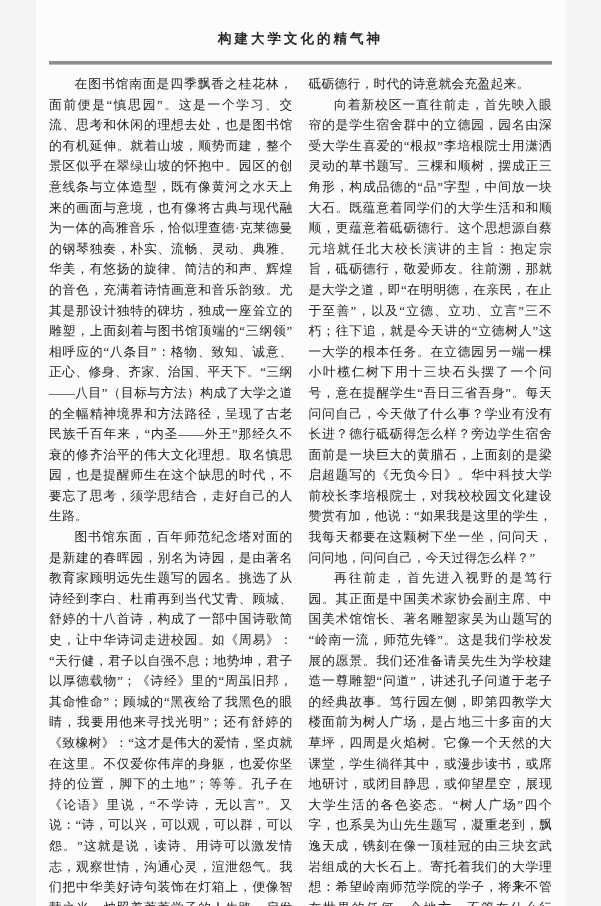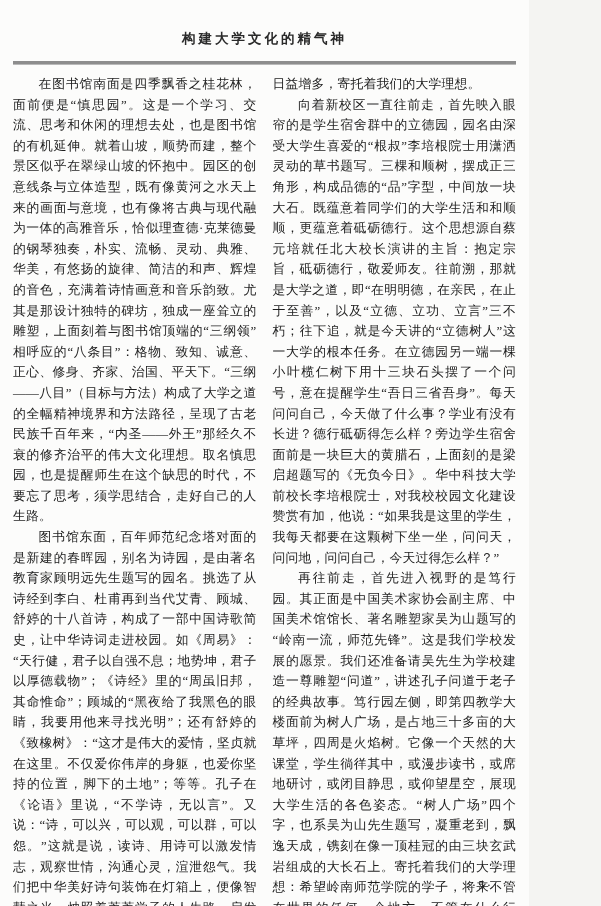--- a/index.html
+++ b/index.html
@@ -8,20 +8,21 @@
     background:#f4f4f2;
     font-family:"Liberation Serif","DejaVu Serif",serif;
   }
   .page{
     position:relative;
     width:529px;height:906px;
     background:#fcfcfb;
     color:#1d1d1d;
     overflow:hidden;
     box-sizing:border-box;
+    margin-left:36px;
   }
   .running-header{
     text-align:center;
     padding-top:30px;
     font-size:13.5px;
     font-weight:600;
     letter-spacing:3px;
     color:#2a2a2a;
   }
   .header-rule{
@@ -60,20 +61,20 @@
 <div class="page">
   <div class="running-header">构建大学文化的精气神</div>
   <div class="header-rule"></div>
 
   <div class="columns">
     <div class="col">
         <p class="para indent">在图书馆南面是四季飘香之桂花林，面前便是“慎思园”。这是一个学习、交流、思考和休闲的理想去处，也是图书馆的有机延伸。就着山坡，顺势而建，整个景区似乎在翠绿山坡的怀抱中。园区的创意线条与立体造型，既有像黄河之水天上来的画面与意境，也有像将古典与现代融为一体的高雅音乐，恰似理查德·克莱德曼的钢琴独奏，朴实、流畅、灵动、典雅、华美，有悠扬的旋律、简洁的和声、辉煌的音色，充满着诗情画意和音乐韵致。尤其是那设计独特的碑坊，独成一座耸立的雕塑，上面刻着与图书馆顶端的“三纲领”相呼应的“八条目”：格物、致知、诚意、正心、修身、齐家、治国、平天下。“三纲——八目”（目标与方法）构成了大学之道的全幅精神境界和方法路径，呈现了古老民族千百年来，“内圣——外王”那经久不衰的修齐治平的伟大文化理想。取名慎思园，也是提醒师生在这个缺思的时代，不要忘了思考，须学思结合，走好自己的人生路。</p>
         <p class="para indent">图书馆东面，百年师范纪念塔对面的是新建的春晖园，别名为诗园，是由著名教育家顾明远先生题写的园名。挑选了从诗经到李白、杜甫再到当代艾青、顾城、舒婷的十八首诗，构成了一部中国诗歌简史，让中华诗词走进校园。如《周易》：“天行健，君子以自强不息；地势坤，君子以厚德载物”；《诗经》里的“周虽旧邦，其命惟命”；顾城的“黑夜给了我黑色的眼睛，我要用他来寻找光明”；还有舒婷的《致橡树》：“这才是伟大的爱情，坚贞就在这里。不仅爱你伟岸的身躯，也爱你坚持的位置，脚下的土地”；等等。孔子在《论语》里说，“不学诗，无以言”。又说：“诗，可以兴，可以观，可以群，可以怨。”这就是说，读诗、用诗可以激发情志，观察世情，沟通心灵，渲泄怨气。我们把中华美好诗句装饰在灯箱上，便像智慧之光，烛照着莘莘学子的人生路，启发他们诗意地栖居于大地。在这个缺诗的时代，让学生接触中华诗歌，爱上诗歌，培养诗心，提升境界。让知惜诗心的人</p>
       </div>
     <div class="col">
-        <p class="para">日益增多，寄托着我们的大学理想。</p>
+        <p class="para">砥砺德行，时代的诗意就会充盈起来。</p>
         <p class="para indent">向着新校区一直往前走，首先映入眼帘的是学生宿舍群中的立德园，园名由深受大学生喜爱的“根叔”李培根院士用潇洒灵动的草书题写。三棵和顺树，摆成正三角形，构成品德的“品”字型，中间放一块大石。既蕴意着同学们的大学生活和和顺顺，更蕴意着砥砺德行。这个思想源自蔡元培就任北大校长演讲的主旨：抱定宗旨，砥砺德行，敬爱师友。往前溯，那就是大学之道，即“在明明德，在亲民，在止于至善”，以及“立德、立功、立言”三不朽；往下追，就是今天讲的“立德树人”这一大学的根本任务。在立德园另一端一棵小叶榄仁树下用十三块石头摆了一个问号，意在提醒学生“吾日三省吾身”。每天问问自己，今天做了什么事？学业有没有长进？德行砥砺得怎么样？旁边学生宿舍面前是一块巨大的黄腊石，上面刻的是梁启超题写的《无负今日》。华中科技大学前校长李培根院士，对我校校园文化建设赞赏有加，他说：“如果我是这里的学生，我每天都要在这颗树下坐一坐，问问天，问问地，问问自己，今天过得怎么样？”</p>
         <p class="para indent">再往前走，首先进入视野的是笃行园。其正面是中国美术家协会副主席、中国美术馆馆长、著名雕塑家吴为山题写的“岭南一流，师范先锋”。这是我们学校发展的愿景。我们还准备请吴先生为学校建造一尊雕塑“问道”，讲述孔子问道于老子的经典故事。笃行园左侧，即第四教学大楼面前为树人广场，是占地三十多亩的大草坪，四周是火焰树。它像一个天然的大课堂，学生徜徉其中，或漫步读书，或席地研讨，或闭目静思，或仰望星空，展现大学生活的各色姿态。“树人广场”四个字，也系吴为山先生题写，凝重老到，飘逸天成，镌刻在像一顶桂冠的由三块玄武岩组成的大长石上。寄托着我们的大学理想：希望岭南师范学院的学子，将来不管在世界的任何一个地方，不管在什么行业、什么岗位，都要追求卓越，争创一流，勇夺桂冠。树人广场南面，则是一条校道直通南方路和瑞云湖公园，我们将在那建一座南校门。至此，我们从东校门进来，一直走到将建的南校门，已足足走了 2 公里多。大家回顾一下，是不是有一种从古典走向现代，再奔向未来的感觉？</p>
       </div>
   </div>
 
   <div class="page-number">·5·</div>
 </div>
 
 </body></html>

